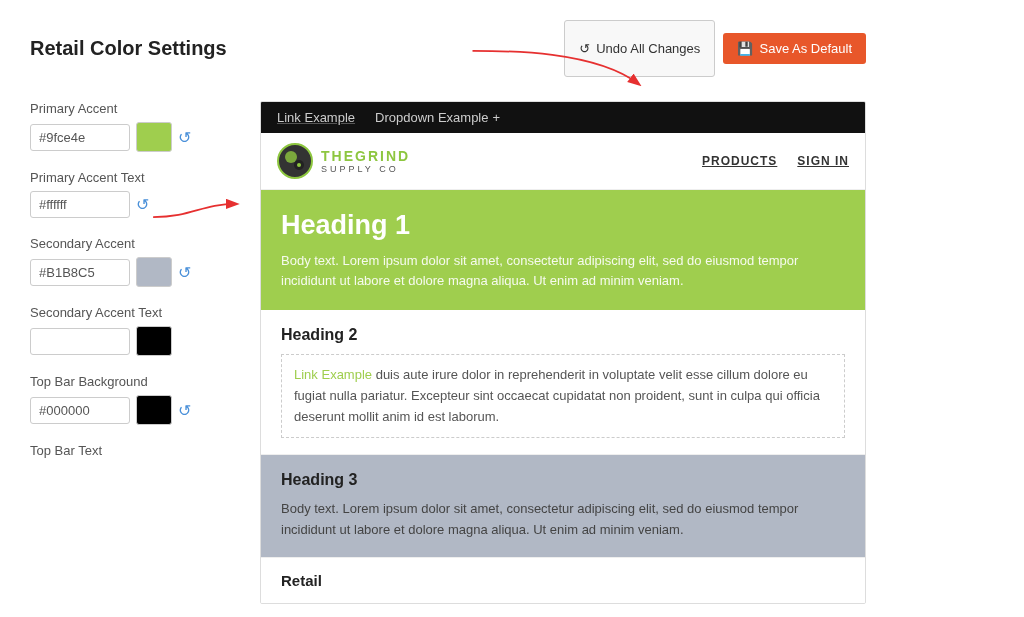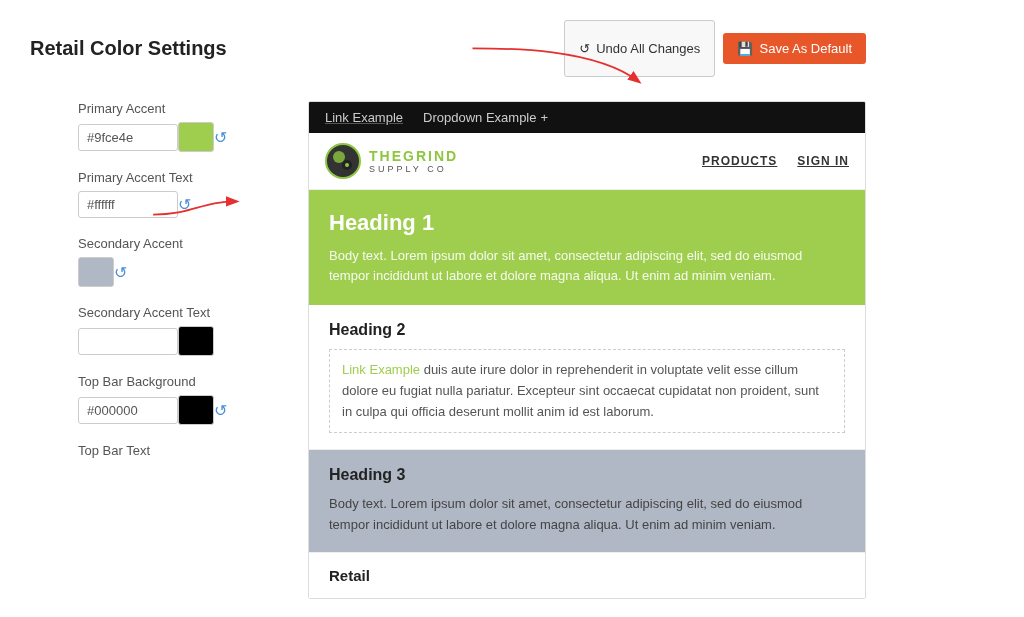--- a/index.html
+++ b/index.html
@@ -68,37 +68,37 @@
     
     .main-layout {
       display: flex;
       gap: 20px;
     }
 
     
     .left-panel {
       width: 210px;
       flex-shrink: 0;
-      margin-left: 48px;
     }
 
     .field-group {
       margin-bottom: 18px;
     }
 
     .field-label {
       font-size: 13px;
       color: #555;
       margin-bottom: 6px;
       font-weight: 400;
     }
 
     .field-row {
       display: flex;
       align-items: center;
+      gap: 6px;
     }
 
     .field-input {
       width: 100px;
       padding: 5px 8px;
       border: 1px solid #ccc;
       border-radius: 3px;
       font-size: 13px;
       color: #555;
     }
@@ -206,21 +206,21 @@
       letter-spacing: 1px;
     }
 
     
     .preview-heading1 {
       background: #9fce4e;
       padding: 20px 20px;
     }
 
     .preview-heading1 h2 {
-      font-size: 22px;
+      font-size: 27px;
       font-weight: 700;
       color: #fff;
       margin-bottom: 10px;
     }
 
     .preview-heading1 p {
       font-size: 13px;
       color: rgba(255,255,255,0.9);
       line-height: 1.5;
     }
@@ -329,20 +329,21 @@
         <div class="field-label">Primary Accent Text</div>
         <div class="field-row">
           <input class="field-input" type="text" value="#ffffff" style="">
           <span class="undo-icon">↺</span>
         </div>
       </div>
 
       <div class="field-group">
         <div class="field-label">Secondary Accent</div>
         <div class="field-row">
+          <input class="field-input" type="text" value="#B1B8C5" style="">
           <span class="color-swatch" style="background-color:#B1B8C5;"></span>
           <span class="undo-icon">↺</span>
         </div>
       </div>
 
       <div class="field-group">
         <div class="field-label">Secondary Accent Text</div>
         <div class="field-row">
           <input class="field-input" type="text" value="" style="">
           <span class="color-swatch" style="background-color:#000000;"></span>

